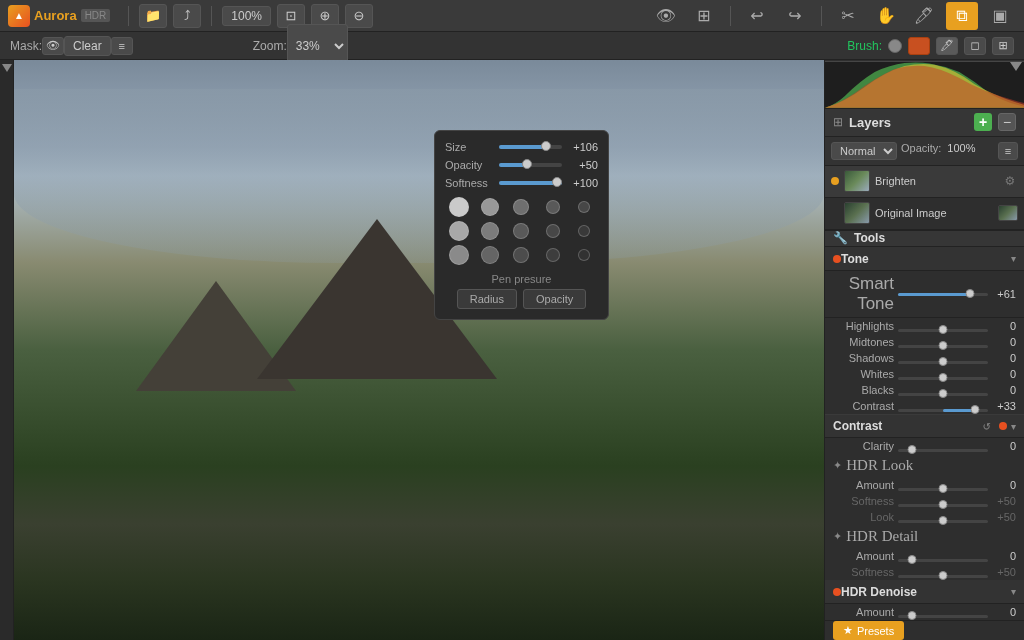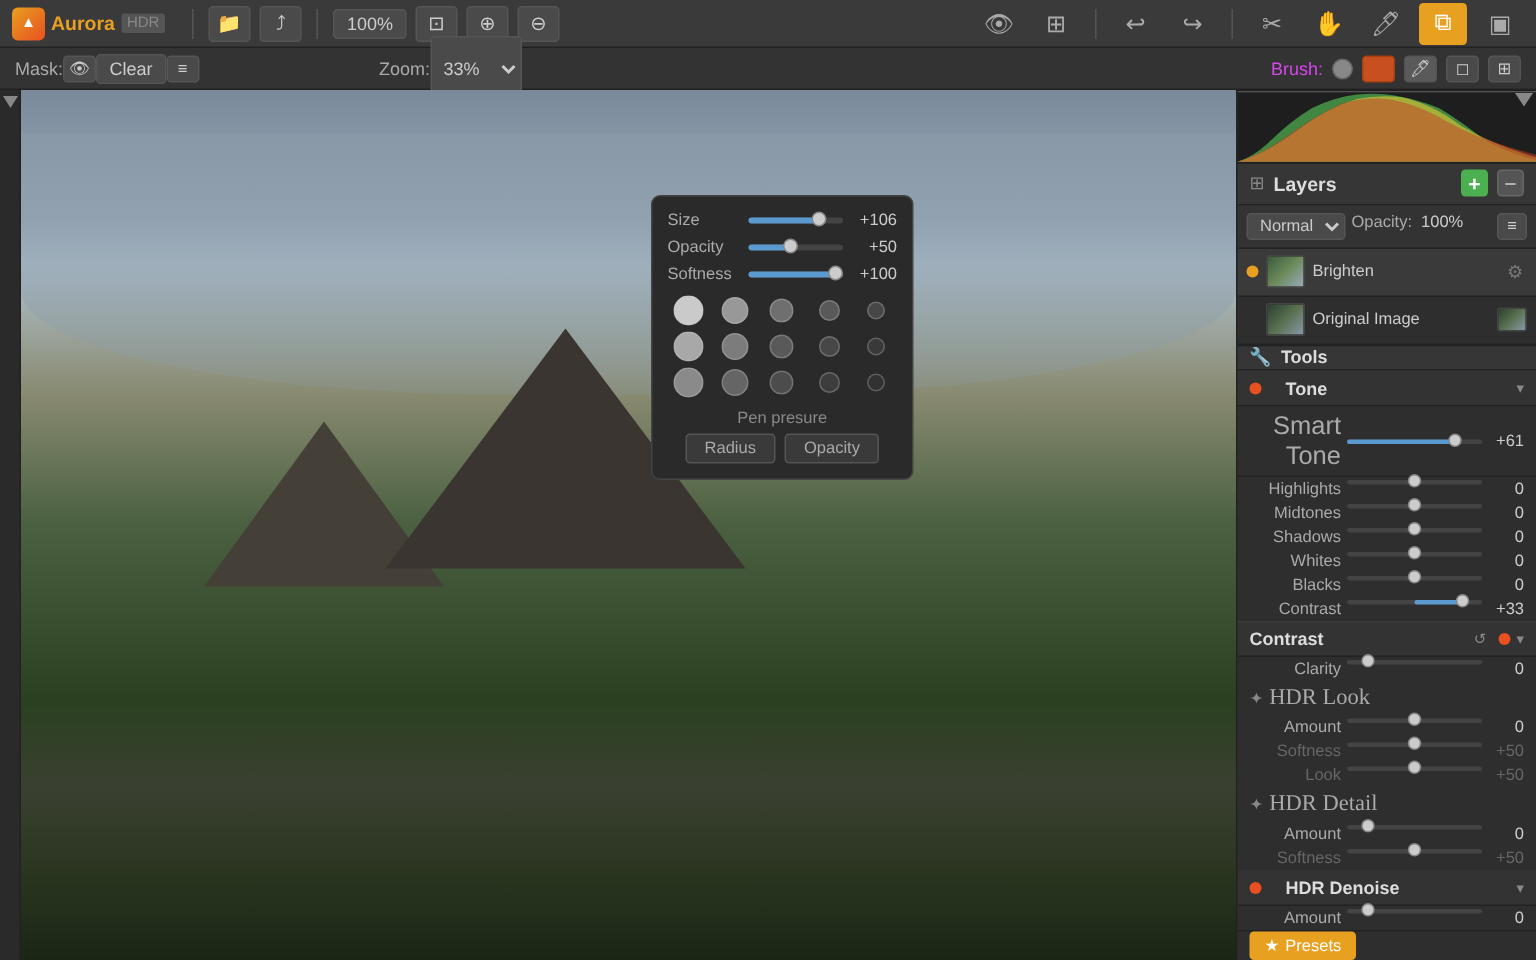--- a/index.html
+++ b/index.html
@@ -83,21 +83,21 @@
     }
     .zoom-label { color: #aaa; font-size: 12px; margin-left: 120px; }
     .zoom-select {
       background: #4a4a4a; border: 1px solid #555; border-radius: 3px;
       color: #ccc; padding: 13px 4px; font-size: 12px; cursor: pointer;
     }
     .brush-section {
       margin-left: auto;
       display: flex; align-items: center; gap: 6px;
     }
-    .brush-label { color: #d946ef; font-size: 12px; }
+    .brush-label { color: #22c55e; font-size: 12px; }
     .brush-circle {
       width: 14px; height: 14px; border-radius: 50%;
       background: #888; border: 1px solid #666;
     }
     .brush-color-btn {
       width: 22px; height: 18px;
       background: #c85020; border: 1px solid #a84010; border-radius: 3px;
       cursor: pointer;
     }
     .brush-tool-btn {
@@ -331,31 +331,31 @@
     }
     .tools-icon { font-size: 12px; color: #888; }
     .tools-title { font-size: 12px; font-weight: bold; color: #ddd; }
 
     
     .subsection-header {
       height: 24px;
       background: #333;
       border-bottom: 1px solid #222;
       display: flex; align-items: center;
-      padding: 0 8px; gap: 16px;
+      padding: 0 8px; gap: 0;
       cursor: pointer;
     }
     .subsection-title { font-size: 12px; font-weight: 600; color: #ddd; flex: 1; }
     .subsection-dot {
       width: 8px; height: 8px; border-radius: 50%; background: #e85020;
     }
     .subsection-arrow { color: #888; font-size: 10px; }
 
     .slider-row {
-      display: flex; align-items: flex-start;
+      display: flex; align-items: flex-end;
       padding: 2px 8px 2px 14px;
       gap: 4px;
       background: #2e2e2e;
     }
     .slider-label { width: 55px; color: #aaa; font-size: 11px; text-align: right; }
     .slider-track {
       flex: 1; height: 3px; background: #444; border-radius: 2px; position: relative;
     }
     .slider-fill-pos {
       position: absolute; left: 50%; height: 100%; background: #5a9ad0; border-radius: 2px;

